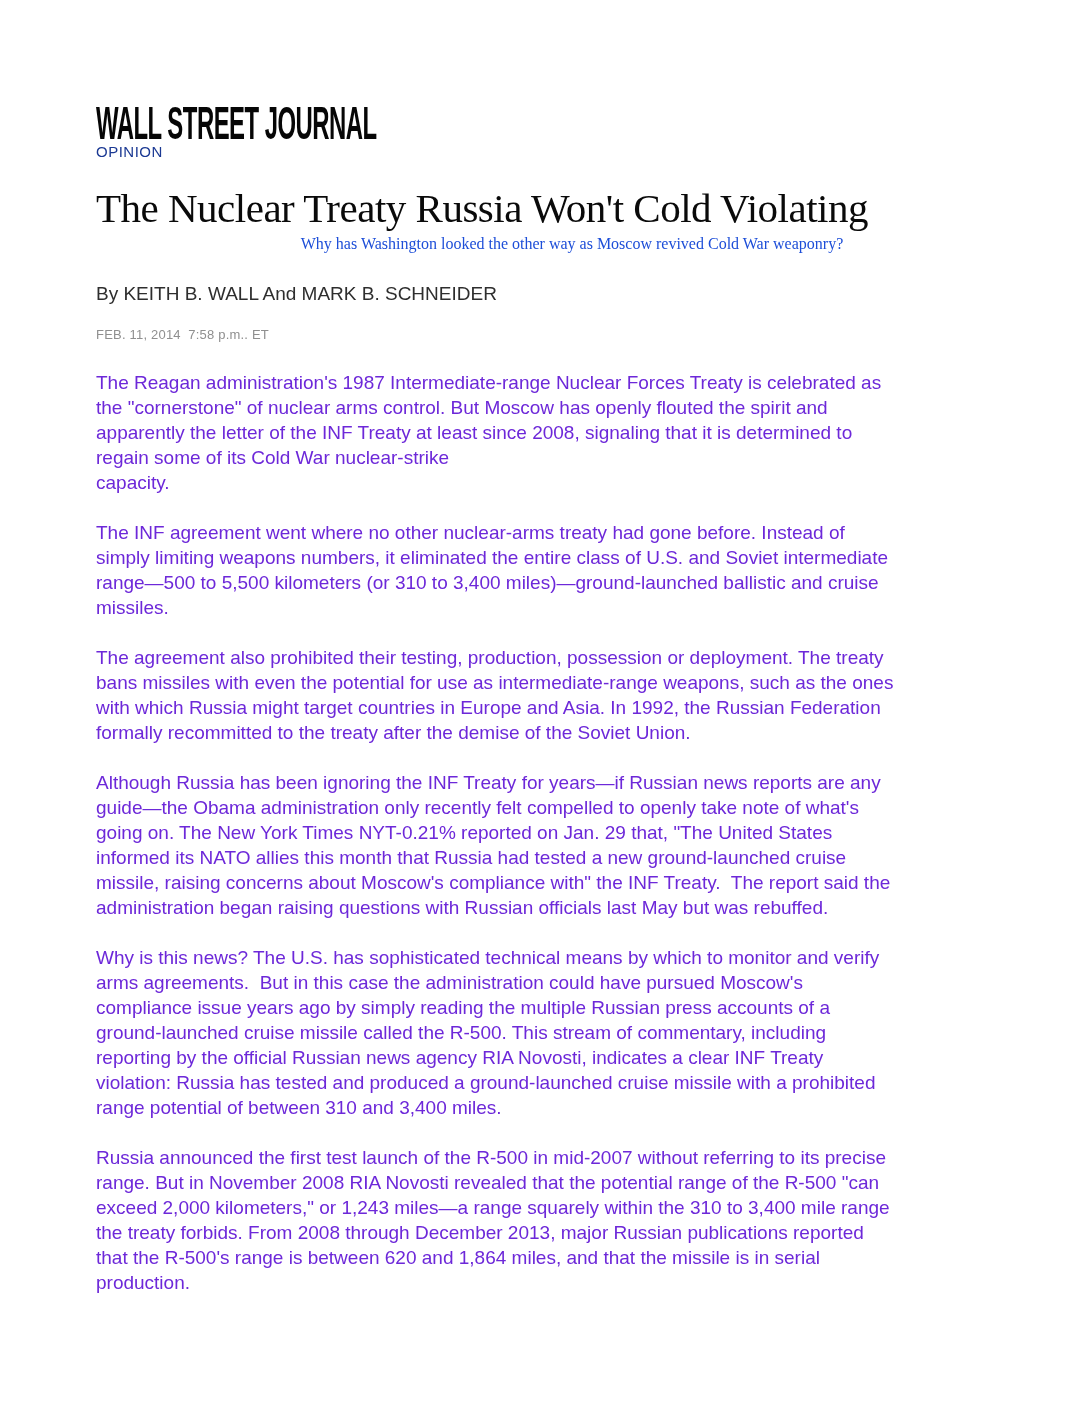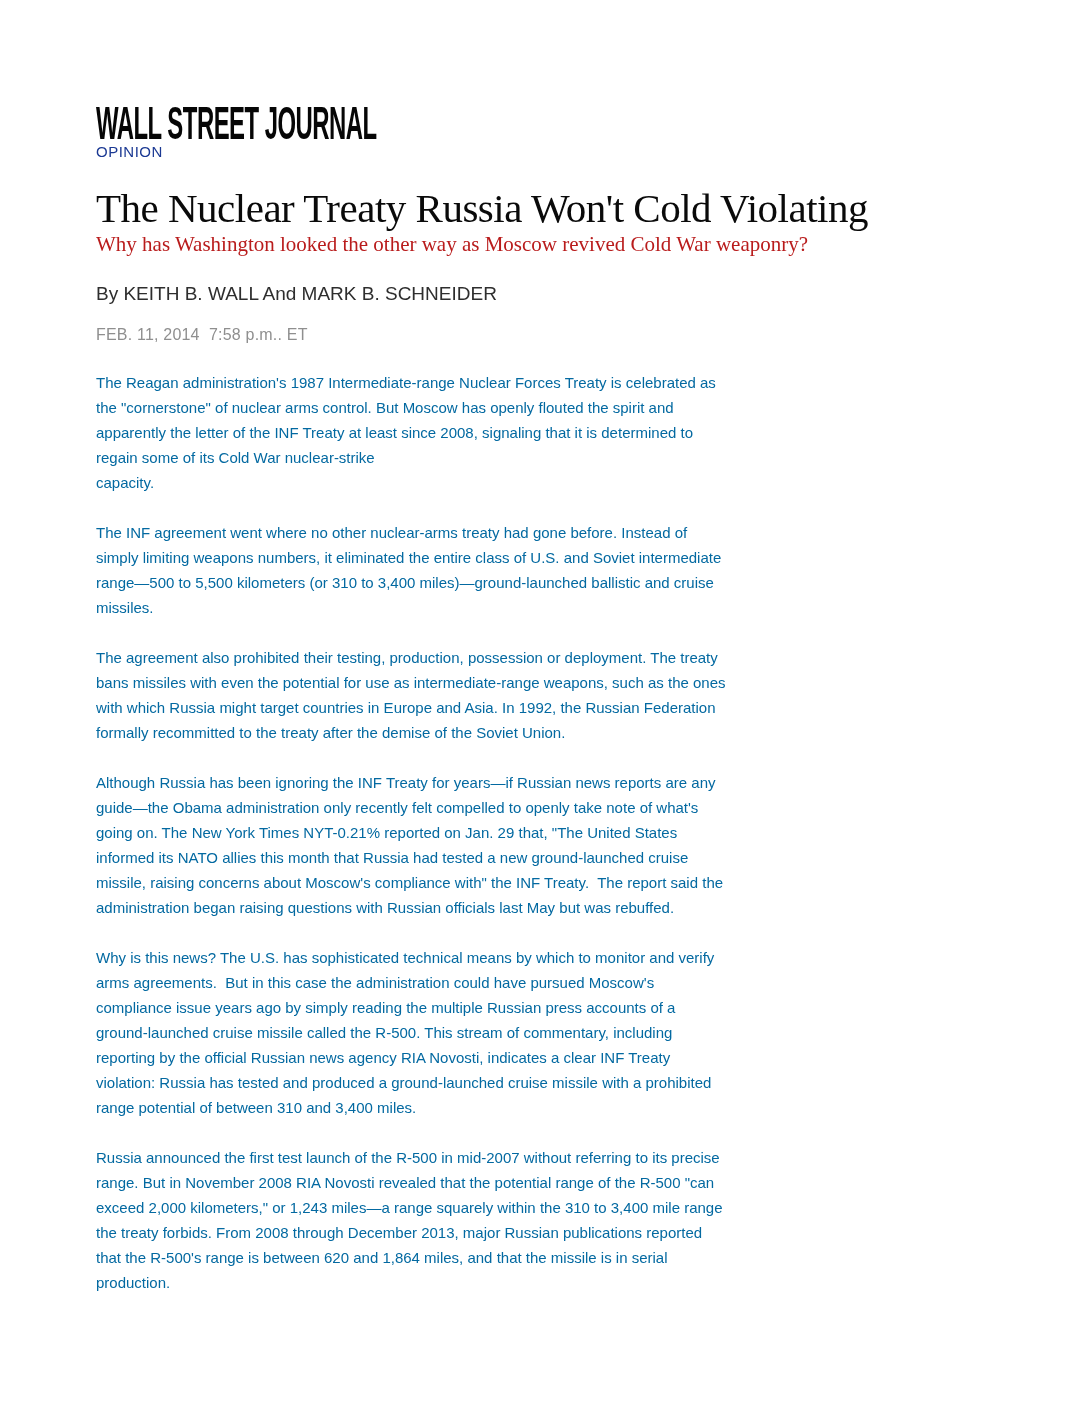--- a/index.html
+++ b/index.html
@@ -48,44 +48,45 @@
     font-weight: 400;
     font-size: 41px;
     line-height: 44px;
     letter-spacing: -0.5px;
     color: #0a0a0a;
     margin: 26px 0 0 0;
   }
   .subheadline {
     font-family: "Liberation Serif", serif;
     font-weight: 400;
-    font-size: 21px;
+    font-size: 16px;
     line-height: 26px;
-    color: #b91c1c;
+    color: #1d4ed8;
     margin: 1px 0 0 0;
+    text-align: center;
   }
   .byline {
     font-size: 19px;
     line-height: 24px;
     color: #2e2e2e;
     margin-top: 25px;
   }
   .timestamp {
-    font-size: 16px;
+    font-size: 13px;
     line-height: 16px;
     letter-spacing: 0.2px;
     color: #8f8f8f;
     margin-top: 21px;
     white-space: pre;
   }
   .article-body {
     margin-top: 27px;
-    font-size: 15px;
+    font-size: 19px;
     line-height: 25px;
-    color: #0369a1;
+    color: #6d28d9;
   }
   .article-body p {
     margin: 0 0 25px 0;
     white-space: pre-wrap;
   }
 </style>
 </head>
 <body>
 
 <div class="page">

